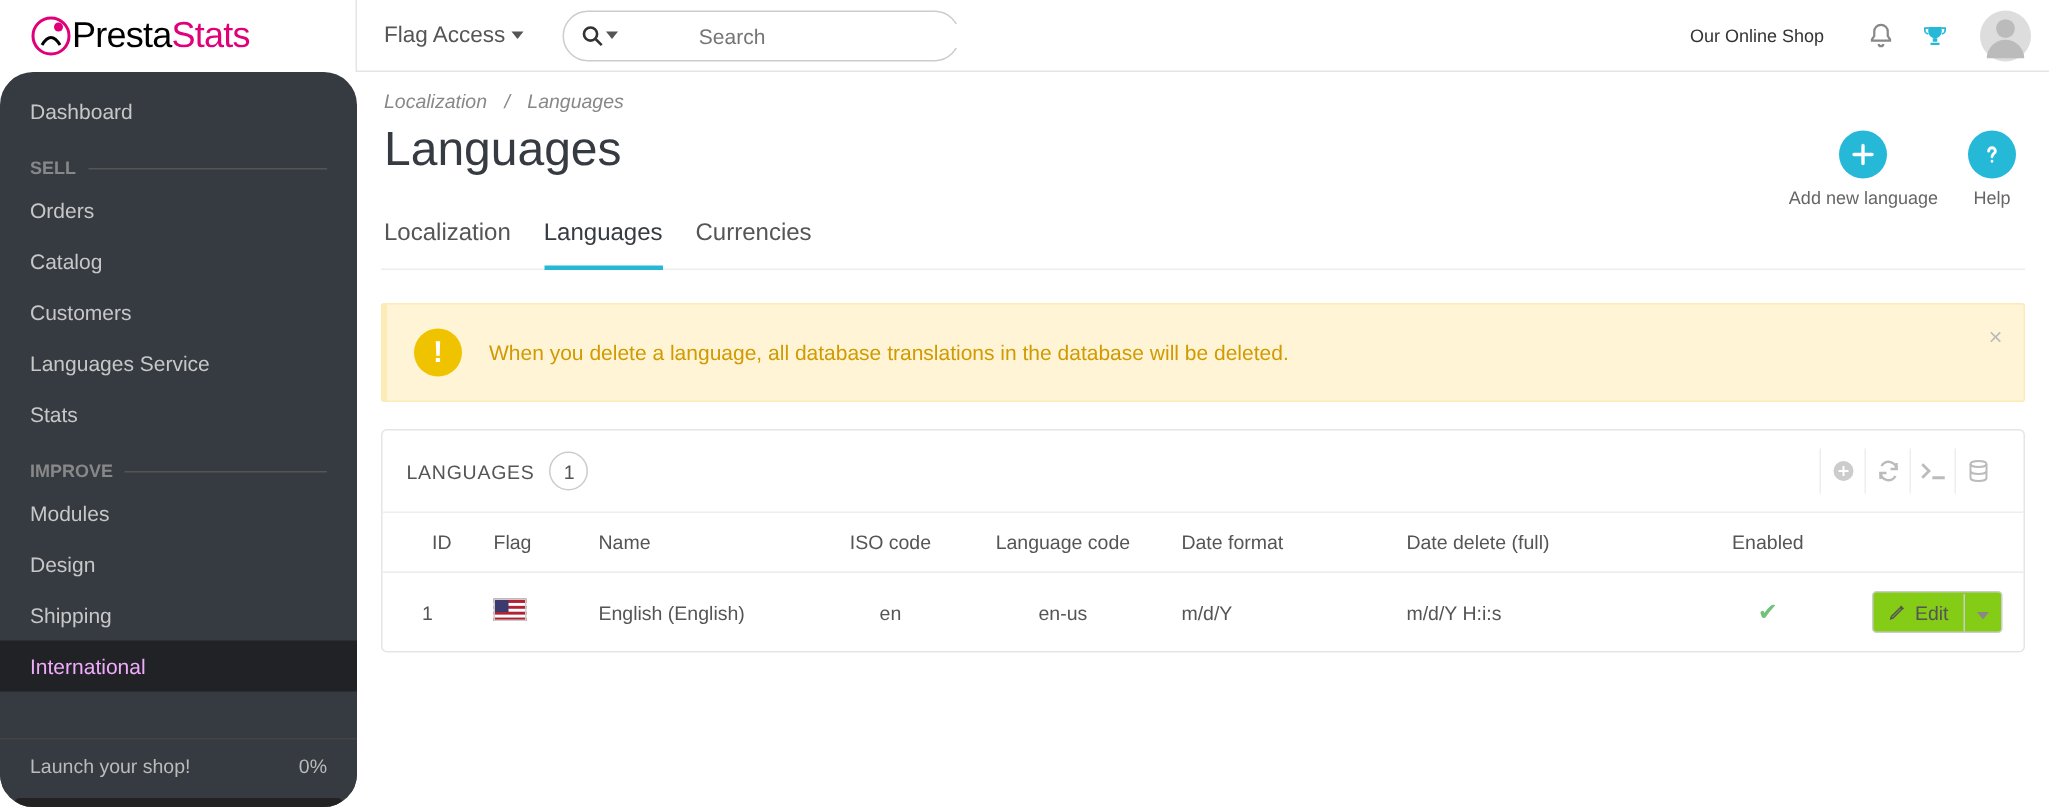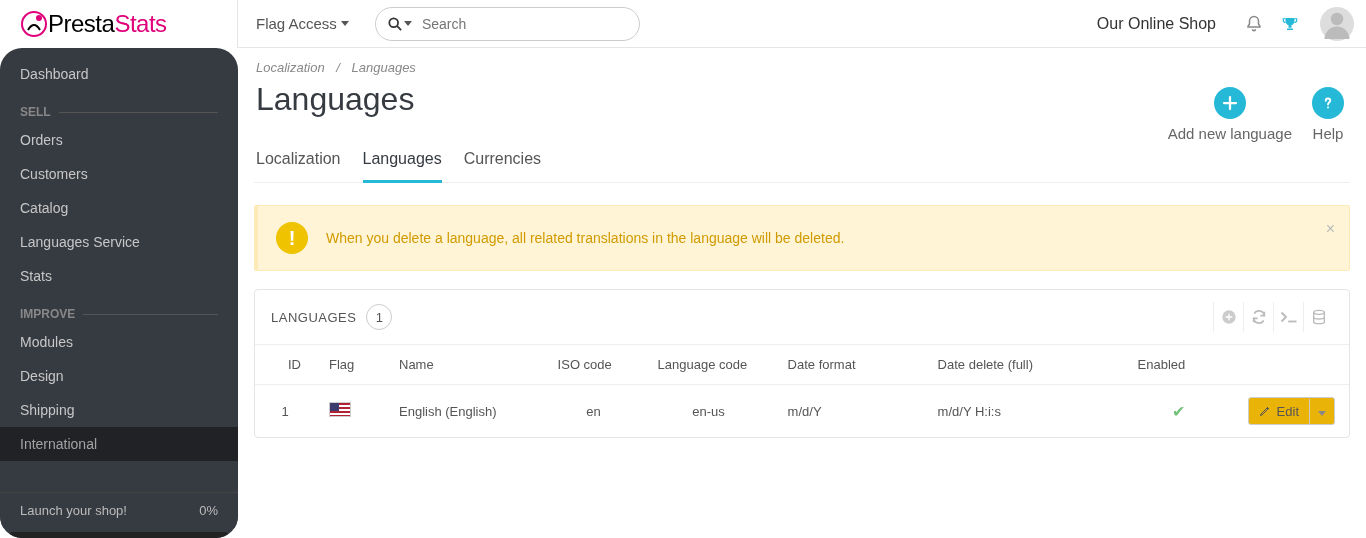--- a/index.html
+++ b/index.html
@@ -7,74 +7,74 @@
 
 
 .header { height: 48px; display: flex; align-items: center; border-bottom: 1px solid #e5e5e5; }
 .logo { width: 238px; height: 48px; display: flex; align-items: center; padding-left: 20px; background: #fff; border-right: 1px solid #e5e5e5; }
 .logo svg { height: 28px; }
 .logo-text { font-size: 24px; font-weight: 400; color: #000; letter-spacing: -0.5px; }
 .logo-presta { color: #000; }
 .logo-shop { color: #e0007a; font-weight: 300; }
 
 .quick-access { padding: 0 18px; font-size: 15px; color: #555; cursor: pointer; display: flex; align-items: center; gap: 4px;}
-.search-wrap { display: flex; align-items: center; border: 1px solid #ccc; border-radius: 20px; padding: 4px 12px; margin-left: 8px; width: 265px; height: 34px; }
+.search-wrap { display: flex; align-items: center; border: 1px solid #ccc; border-radius: 20px; padding: 4px 12px; margin-left: 8px; width: 265px; height: 34px; gap: 44px; }
 .search-icon-btn { display: flex; align-items: center; gap: 2px; color: #555; font-size: 13px; cursor: pointer; }
 .search-input { border: none; outline: none; margin-left: 10px; font-size: 14px; width: 180px; color: #888; }
 .header-spacer { flex: 1; }
-.shop-name { font-size: 16px; color: #333; padding-right: 20px; }
+.shop-name { font-size: 12px; color: #333; padding-right: 20px; }
 .header-icon { width: 36px; display: flex; justify-content: center; align-items: center; color: #888; cursor: pointer; font-size: 18px; }
 .header-icon.trophy { color: #25b9d7; }
 .avatar { width: 34px; height: 34px; border-radius: 50%; background: #ddd; margin: 0 12px 0 12px; cursor: pointer; display:flex; align-items:center; justify-content:center;}
 .avatar svg { width: 30px; height: 30px; }
 
 
 .sidebar { position: absolute; top: 48px; left: 0; width: 238px; height: 490px; background: #363a41; color: #bbb; overflow: hidden; border-radius: 22px; }
 .sidebar-item { padding: 9px 20px; font-size: 14px; color: #c7c7c7; cursor: pointer; }
-.sidebar-item.active { background: #202226; color: #a3a3a3; }
+.sidebar-item.active { background: #202226; color: #f0abfc; }
 .sidebar-section { padding: 14px 20px 4px; font-size: 12px; color: #888; font-weight: 600; display: flex; align-items: center; gap: 8px; }
 .sidebar-section-line { flex: 1; height: 1px; background: #555; }
 .launch-bar { position: absolute; bottom: 10px; left: 0; width: 100%; padding: 10px 20px; background: #363a41; font-size: 13px; color: #bbb; display: flex; justify-content: space-between; border-top: 1px solid #444; }
 .launch-progress { position: absolute; bottom: 0px; left: 10px; right: 10px; height: 6px; background: #222; border-radius: 3px; }
 
 
 .main { position: absolute; top: 48px; left: 238px; right: 0; bottom: 0; background: #fff; padding: 0 16px 16px; }
 .breadcrumb { padding: 12px 0 0 2px; font-size: 13px; color: #888; font-style: italic; }
 .breadcrumb span.sep { margin: 0 8px; }
 .page-title-row { display: flex; align-items: flex-start; }
 .page-title { font-size: 32px; color: #363a41; font-weight: 400; padding: 6px 0 18px 2px; flex: 1; }
 .page-actions { display: flex; gap: 20px; padding-top: 12px; padding-right: 6px; }
-.page-action { display: flex; flex-direction: column; align-items: center; font-size: 15px; color: #666; cursor: pointer; }
+.page-action { display: flex; flex-direction: column; align-items: center; font-size: 12px; color: #666; cursor: pointer; }
 .page-action-icon { width: 32px; height: 32px; border-radius: 50%; background: #25b9d7; color: #fff; display: flex; align-items: center; justify-content: center; font-size: 20px; margin-bottom: 6px; }
 
 .tabs { display: flex; gap: 22px; border-bottom: 1px solid #eee; padding: 0 2px; }
 .tab { padding: 8px 0 12px; font-size: 16px; color: #555; cursor: pointer; border-bottom: 3px solid transparent; margin-bottom: -1px; }
 .tab.active { color: #363a41; border-bottom-color: #25b9d7; font-weight: 500; }
 
 .alert { margin-top: 22px; background: #fff5d6; border: 1px solid #fcebb7; border-left: 4px solid #fcebb7; padding: 16px 18px; display: flex; align-items: center; color: #d19a00; font-size: 14px; position: relative; border-radius: 2px;}
 .alert-icon { width: 32px; height: 32px; border-radius: 50%; background: #f0c300; color: #fff; font-size: 20px; display: flex; align-items: center; justify-content: center; margin-right: 18px; font-weight: bold;}
 .alert-close { position: absolute; right: 14px; top: 14px; color: #bbb; font-size: 16px; cursor: pointer; }
 
 .panel { margin-top: 18px; border: 1px solid #e5e5e5; border-radius: 4px; background: #fff; }
 .panel-header { padding: 12px 16px; display: flex; align-items: center; border-bottom: 1px solid #eee; font-size: 13px; color: #555;}
 .panel-title { letter-spacing: 0.5px; }
 .panel-count { margin-left: 10px; width: 26px; height: 26px; border: 1px solid #ccc; border-radius: 50%; display: flex; align-items: center; justify-content: center; font-size: 13px; color: #555; }
 .panel-header-spacer { flex: 1; }
 .panel-action { width: 30px; height: 30px; display: flex; align-items: center; justify-content: center; color: #bbb; cursor: pointer; font-size: 16px; border-left: 1px solid #eee; }
 
 .table { width: 100%; border-collapse: collapse; }
 .table th { text-align: left; font-weight: 400; font-size: 13px; color: #555; padding: 12px 14px; border-bottom: 1px solid #eee; }
 .table th.right { text-align: right; }
-.table th.center { }
+.table th.center { text-align: center; }
 .table td { padding: 12px 14px; font-size: 13px; color: #555; }
 .table td.center { text-align: center; }
 .flag-icon { width: 22px; height: 15px; display: inline-block; border: 1px solid #ccc; position: relative; background: linear-gradient(#b22234, #b22234 15%, #fff 15%, #fff 30%, #b22234 30%, #b22234 45%, #fff 45%, #fff 60%, #b22234 60%, #b22234 75%, #fff 75%, #fff 90%, #b22234 90%); }
 .flag-icon::before { content:""; position:absolute; top:0; left:0; width:9px; height:8px; background:#3c3b6e; }
 .check { color: #72c279; font-size: 16px; }
-.edit-btn { float: right; border: 1px solid #ccc; border-radius: 3px; background: #eab308; display: inline-flex; align-items: center; cursor: pointer; height: 28px; }
+.edit-btn { float: right; border: 1px solid #ccc; border-radius: 3px; background: #84cc16; display: inline-flex; align-items: center; cursor: pointer; height: 28px; }
 .edit-btn .edit-main { padding: 5px 10px; display: flex; align-items: center; gap: 6px; font-size: 13px; color: #555;}
 .edit-btn .edit-caret { border-left: 1px solid #ccc; padding: 5px 8px; color: #888;}
 .caret-down { display:inline-block; width:0; height:0; border-left:4px solid transparent; border-right:4px solid transparent; border-top:5px solid currentColor;}
 
 </style>
 </head>
 <body>
 
 <div class="header">
   <div class="logo">
@@ -121,22 +121,22 @@
 </div>
 
 <div class="sidebar">
   <div class="sidebar-item" style="padding-top:18px">Dashboard</div>
 
   <div class="sidebar-section">
       <span>SELL</span>
       <span class="sidebar-section-line"></span>
     </div>
   <div class="sidebar-item">Orders</div>
+  <div class="sidebar-item">Catalog</div>
   <div class="sidebar-item">Customers</div>
-  <div class="sidebar-item">Catalog</div>
   <div class="sidebar-item">Languages Service</div>
   <div class="sidebar-item">Stats</div>
 
   <div class="sidebar-section">
       <span>IMPROVE</span>
       <span class="sidebar-section-line"></span>
     </div>
   <div class="sidebar-item">Modules</div>
   <div class="sidebar-item">Design</div>
   <div class="sidebar-item">Shipping</div>
@@ -178,21 +178,21 @@
   </div>
 
   <div class="tabs">
     <div class="tab">Localization</div>
     <div class="tab active">Languages</div>
     <div class="tab">Currencies</div>
   </div>
 
   <div class="alert">
     <div class="alert-icon">!</div>
-    <span>When you delete a language, all related translations in the language will be deleted.</span>
+    <span>When you delete a language, all database translations in the database will be deleted.</span>
     <span class="alert-close">×</span>
   </div>
 
   <div class="panel">
     <div class="panel-header">
       <span class="panel-title">LANGUAGES</span>
       <span class="panel-count">1</span>
       <span class="panel-header-spacer"></span>
       <span class="panel-action">
           <svg width="16" height="16" viewBox="0 0 24 24">

